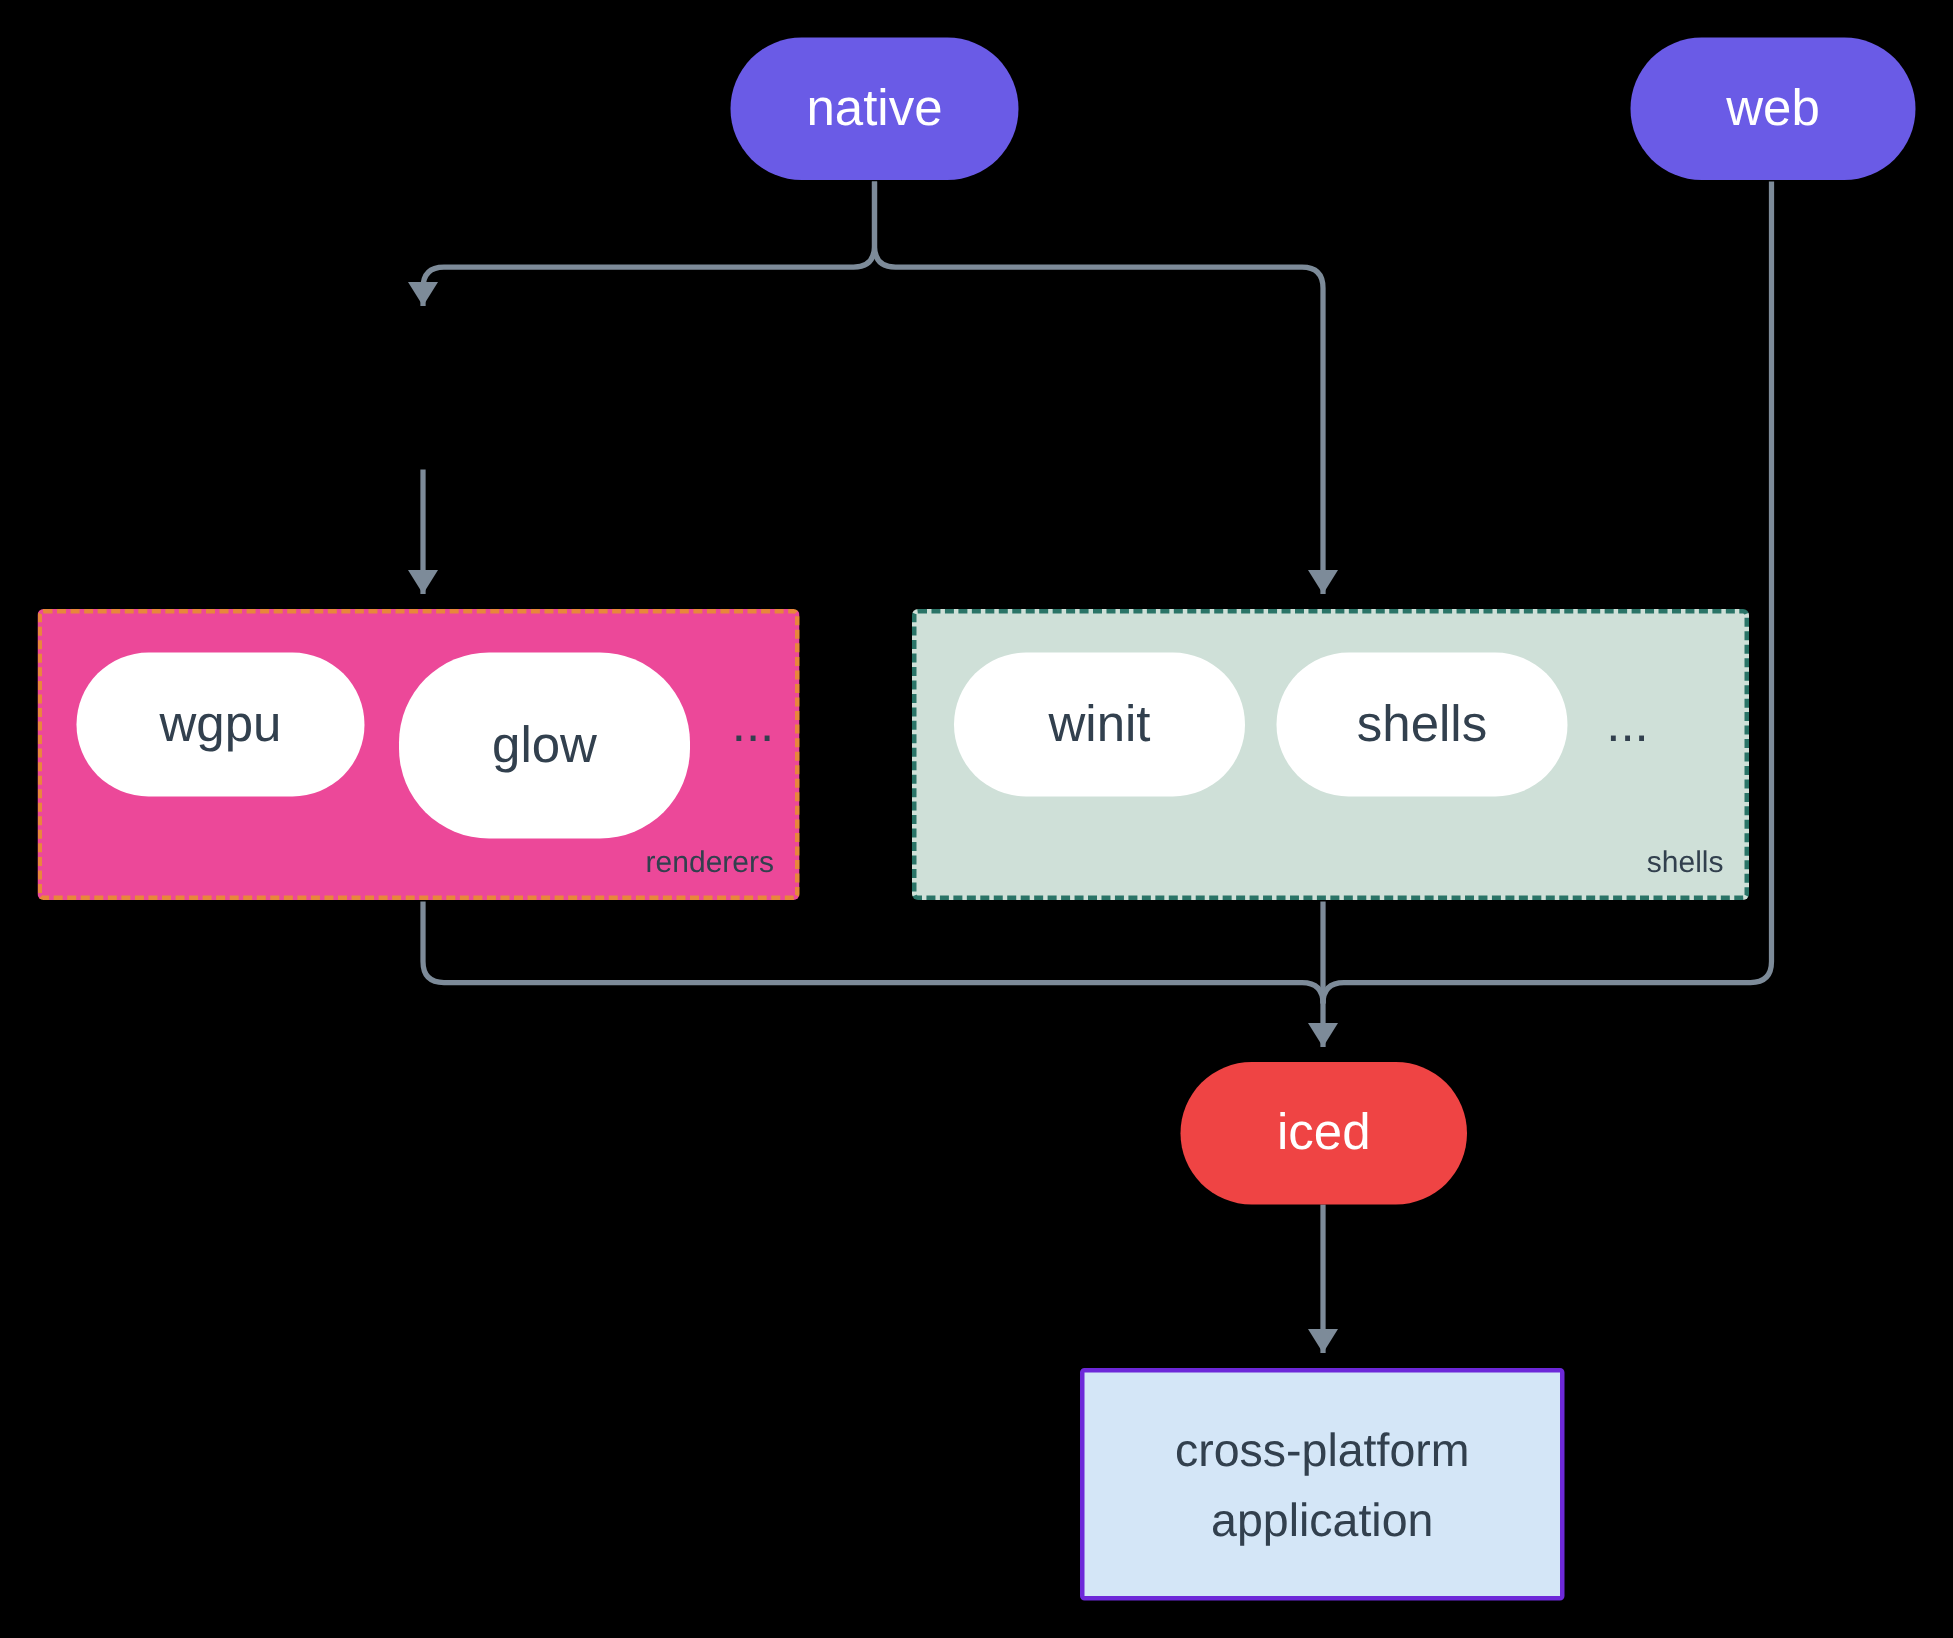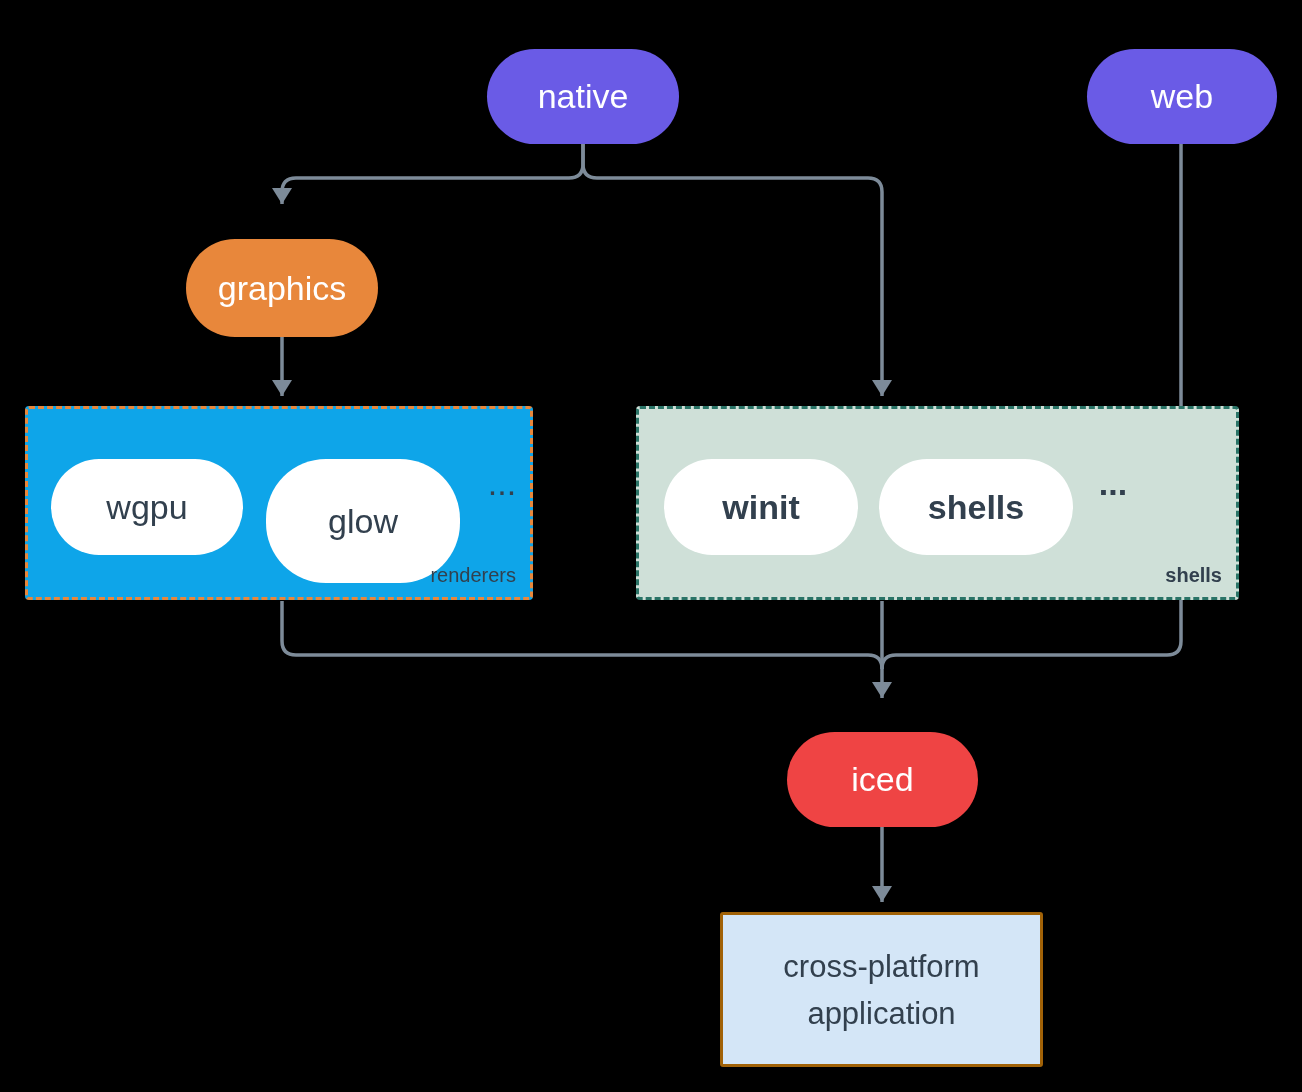--- a/index.html
+++ b/index.html
@@ -27,38 +27,37 @@
     stroke: #7D8B99;
     stroke-width: 3.5;
     stroke-linejoin: round;
   }
   .node {
     position: absolute;
     display: flex;
     align-items: center;
     justify-content: center;
     box-sizing: border-box;
-    margin-top: 24px;
   }
   .pill {
     border-radius: 60px;
     color: #FFFFFF;
     font-size: 34px;
   }
   .pill.purple { background: #6A5BE6; }
   .pill.orange { background: #E8873B; }
   .pill.blue   { background: #ef4444; }
   .pill.white  { background: #FFFFFF; color: #32404E; }
   .group {
     position: absolute;
     box-sizing: border-box;
     border-radius: 4px;
   }
   .group.renderers {
-    background: #0ea5e9;
+    background: #ec4899;
     border: 3px dashed #E8873B;
   }
   .group.shells {
     background: #CFE0D8;
     border: 3px dashed #2A7467;
   }
   .group-label {
     position: absolute;
     right: 14px;
     bottom: 10px;
@@ -70,21 +69,21 @@
     display: flex;
     align-items: center;
     justify-content: center;
     color: #32404E;
     font-size: 34px;
   }
   .app-box {
     position: absolute;
     box-sizing: border-box;
     background: #D4E6F7;
-    border: 3px solid #a16207;
+    border: 3px solid #6d28d9;
     border-radius: 3px;
     display: flex;
     flex-direction: column;
     align-items: center;
     justify-content: center;
     color: #32404E;
     font-size: 31px;
     line-height: 47px;
     text-align: center;
   }
@@ -110,36 +109,33 @@
   </svg>
 
   <div class="node pill purple" style="left:487px; top:25px; width:192px; height:95px;">
     <span>native</span>
   </div>
 
   <div class="node pill purple" style="left:1087px; top:25px; width:190px; height:95px;">
     <span>web</span>
   </div>
 
-  <div class="node pill orange" style="left:186px; top:215px; width:192px; height:98px;">
-    <span>graphics</span>
-  </div>
 
   <div class="group renderers" style="left:25px; top:406px; width:508px; height:194px;">
     <div class="node pill white" style="left:23px; top:26px; width:192px; height:96px;">
       <span>wgpu</span>
     </div>
     <div class="node pill white" style="left:238px; top:26px; width:194px; height:124px;">
       <span>glow</span>
     </div>
     <span class="ellipsis" style="left:450px; top:26px; width:48px; height:96px;">...</span>
     <span class="group-label">renderers</span>
   </div>
 
-  <div class="group shells" style="left:636px; top:406px; width:603px; height:194px;font-weight:bold;">
+  <div class="group shells" style="left:608px; top:406px; width:558px; height:194px;">
     <div class="node pill white" style="left:25px; top:26px; width:194px; height:96px;">
       <span>winit</span>
     </div>
     <div class="node pill white" style="left:240px; top:26px; width:194px; height:96px;">
       <span>shells</span>
     </div>
     <span class="ellipsis" style="left:450px; top:26px; width:48px; height:96px;">...</span>
     <span class="group-label">shells</span>
   </div>
 

